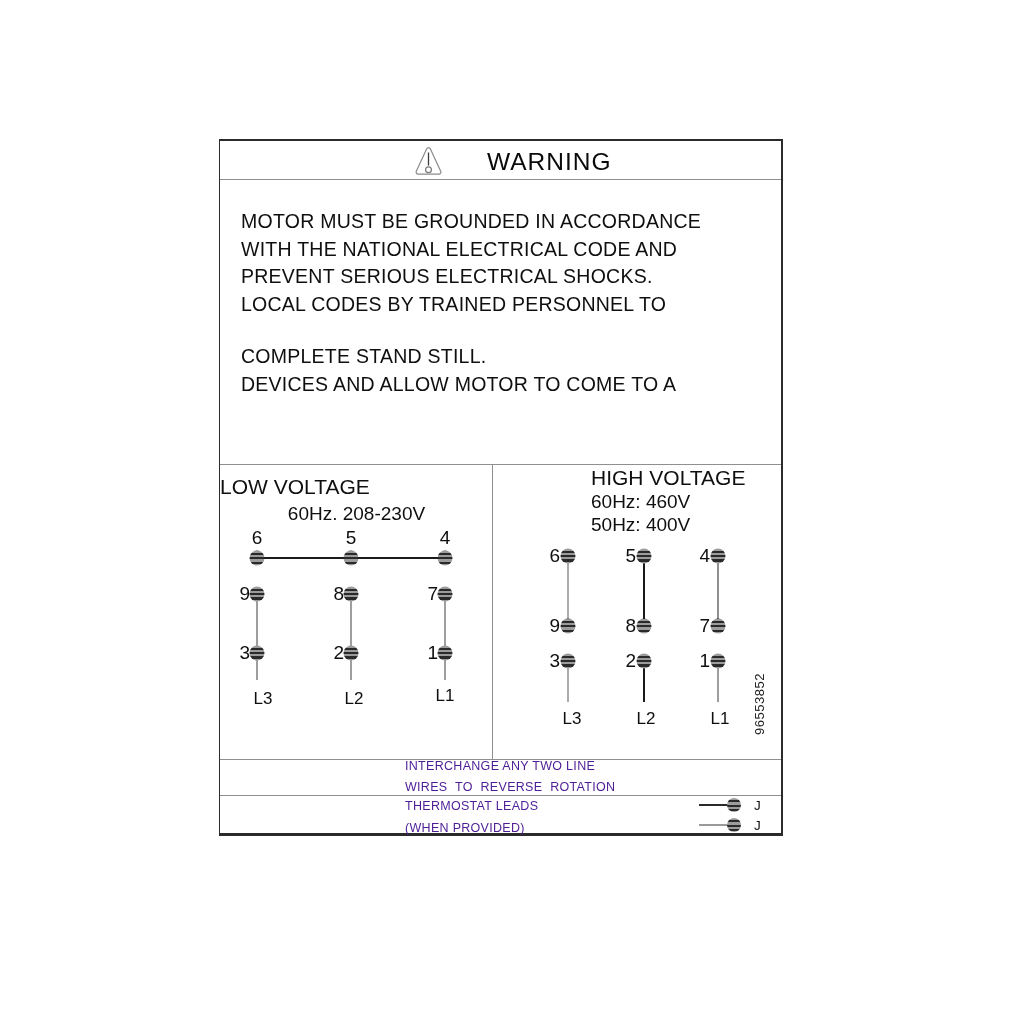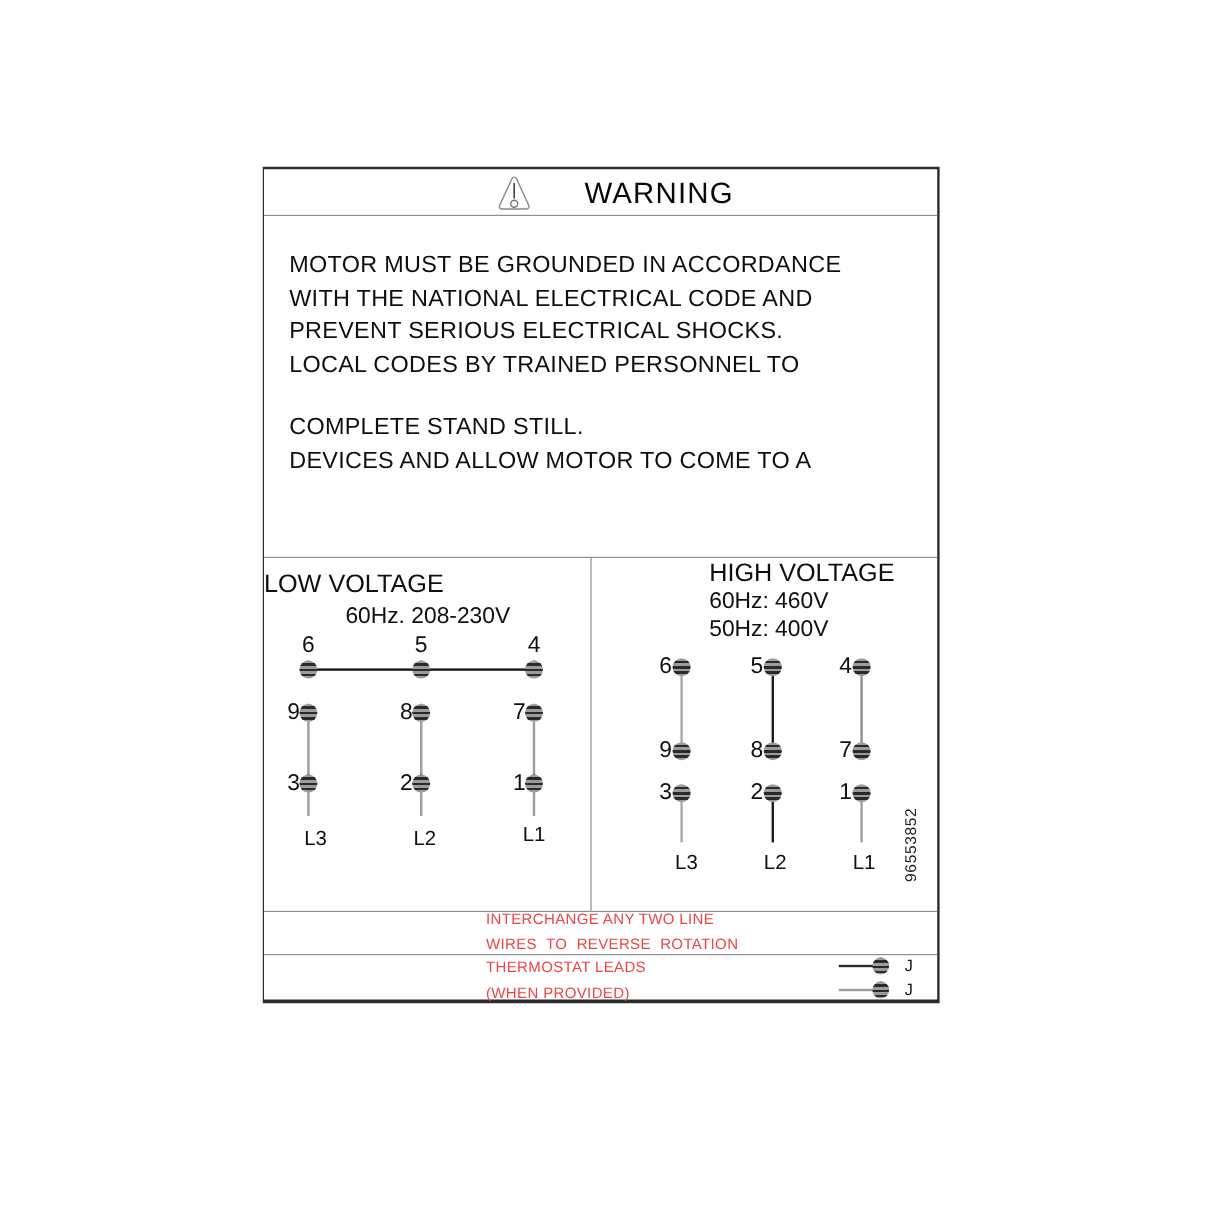--- a/index.html
+++ b/index.html
@@ -51,21 +51,21 @@
   .tnum.above { transform: translate(-50%, -100%); }
   .llabel { position: absolute; font-size: 17px; color: #0f0f0f; transform: translate(-50%, -50%); white-space: nowrap; }
 
   .partnum {
     position: absolute; left: 539px; top: 240px;
     transform: translate(-50%, -50%) rotate(-90deg);
     font-size: 13px; letter-spacing: 0.5px; color: #222; white-space: nowrap;
   }
 
   
-  .fline { position: absolute; left: 185px; transform: translate(0, -50%); font-size: 12.5px; letter-spacing: 0.3px; color: #ef4444; white-space: nowrap; }
+  .fline { position: absolute; left: 185px; transform: translate(0, -50%); font-size: 12.5px; letter-spacing: 0.3px; color: #4c1d95; white-space: nowrap; }
   .fline.wide { word-spacing: 4px; }
   .lead-line { position: absolute; left: 479px; width: 35px; height: 1.5px; z-index: 1; }
   .jlabel { position: absolute; left: 534px; transform: translate(0, -50%); font-size: 13.5px; color: #0f0f0f; }
 </style>
 </head>
 <body>
 
 <div class="page">
   <div class="label">
 

